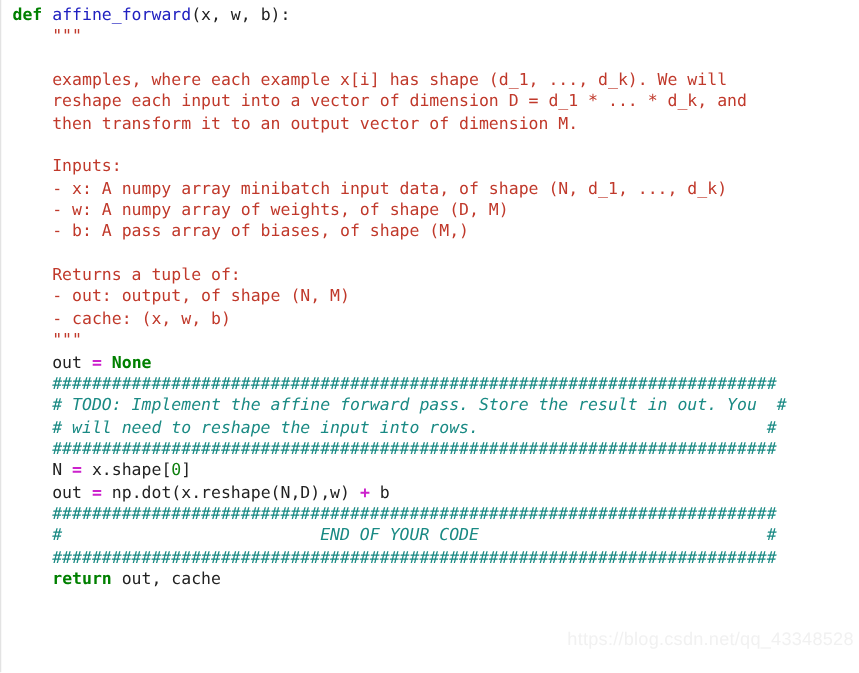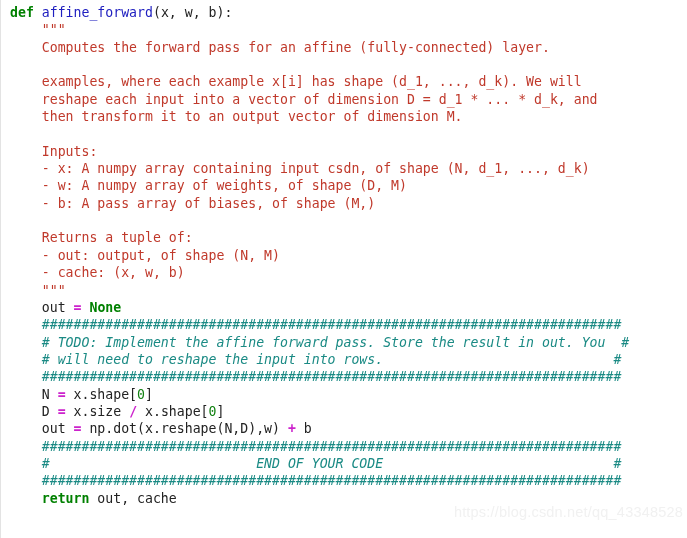--- a/index.html
+++ b/index.html
@@ -57,42 +57,40 @@
     pointer-events: none;
   }
 </style>
 </head>
 <body>
 
 <div id="code-block">
   <div id="code-lines">
       <div class="code-line"><span class="tok-keyword">def</span><span class="tok-plain"> </span><span class="tok-funcname">affine_forward</span><span class="tok-plain">(x, w, b):</span></div>
       <div class="code-line"><span class="tok-string">    """</span></div>
-      <div class="code-line"><span class="tok-string">    Computes the forward pass for an affine (fully-connected) layer.</span></div>
       <div class="code-line"><span class="tok-string"></span></div>
       <div class="code-line"><span class="tok-string">    examples, where each example x[i] has shape (d_1, ..., d_k). We will</span></div>
       <div class="code-line"><span class="tok-string">    reshape each input into a vector of dimension D = d_1 * ... * d_k, and</span></div>
       <div class="code-line"><span class="tok-string">    then transform it to an output vector of dimension M.</span></div>
       <div class="code-line"><span class="tok-string"></span></div>
       <div class="code-line"><span class="tok-string">    Inputs:</span></div>
-      <div class="code-line"><span class="tok-string">    - x: A numpy array containing input csdn, of shape (N, d_1, ..., d_k)</span></div>
+      <div class="code-line"><span class="tok-string">    - x: A numpy array minibatch input data, of shape (N, d_1, ..., d_k)</span></div>
       <div class="code-line"><span class="tok-string">    - w: A numpy array of weights, of shape (D, M)</span></div>
       <div class="code-line"><span class="tok-string">    - b: A pass array of biases, of shape (M,)</span></div>
       <div class="code-line"><span class="tok-string"></span></div>
       <div class="code-line"><span class="tok-string">    Returns a tuple of:</span></div>
       <div class="code-line"><span class="tok-string">    - out: output, of shape (N, M)</span></div>
       <div class="code-line"><span class="tok-string">    - cache: (x, w, b)</span></div>
       <div class="code-line"><span class="tok-string">    """</span></div>
       <div class="code-line"><span class="tok-plain">    out </span><span class="tok-operator">=</span><span class="tok-plain"> </span><span class="tok-const">None</span></div>
       <div class="code-line"><span class="tok-comment">    #########################################################################</span></div>
       <div class="code-line"><span class="tok-comment">    # TODO: Implement the affine forward pass. Store the result in out. You  #</span></div>
       <div class="code-line"><span class="tok-comment">    # will need to reshape the input into rows.                             #</span></div>
       <div class="code-line"><span class="tok-comment">    #########################################################################</span></div>
       <div class="code-line"><span class="tok-plain">    N </span><span class="tok-operator">=</span><span class="tok-plain"> x.shape[</span><span class="tok-number">0</span><span class="tok-plain">]</span></div>
-      <div class="code-line"><span class="tok-plain">    D </span><span class="tok-operator">=</span><span class="tok-plain"> x.size </span><span class="tok-operator">/</span><span class="tok-plain"> x.shape[</span><span class="tok-number">0</span><span class="tok-plain">]</span></div>
       <div class="code-line"><span class="tok-plain">    out </span><span class="tok-operator">=</span><span class="tok-plain"> np.dot(x.reshape(N,D),w) </span><span class="tok-operator">+</span><span class="tok-plain"> b</span></div>
       <div class="code-line"><span class="tok-comment">    #########################################################################</span></div>
       <div class="code-line"><span class="tok-comment">    #                          END OF YOUR CODE                             #</span></div>
       <div class="code-line"><span class="tok-comment">    #########################################################################</span></div>
       <div class="code-line"><span class="tok-plain">    </span><span class="tok-keyword">return</span><span class="tok-plain"> out, cache</span></div>
     </div>
   <div id="watermark">https://blog.csdn.net/qq_43348528</div>
 </div>
 
 </body></html>

